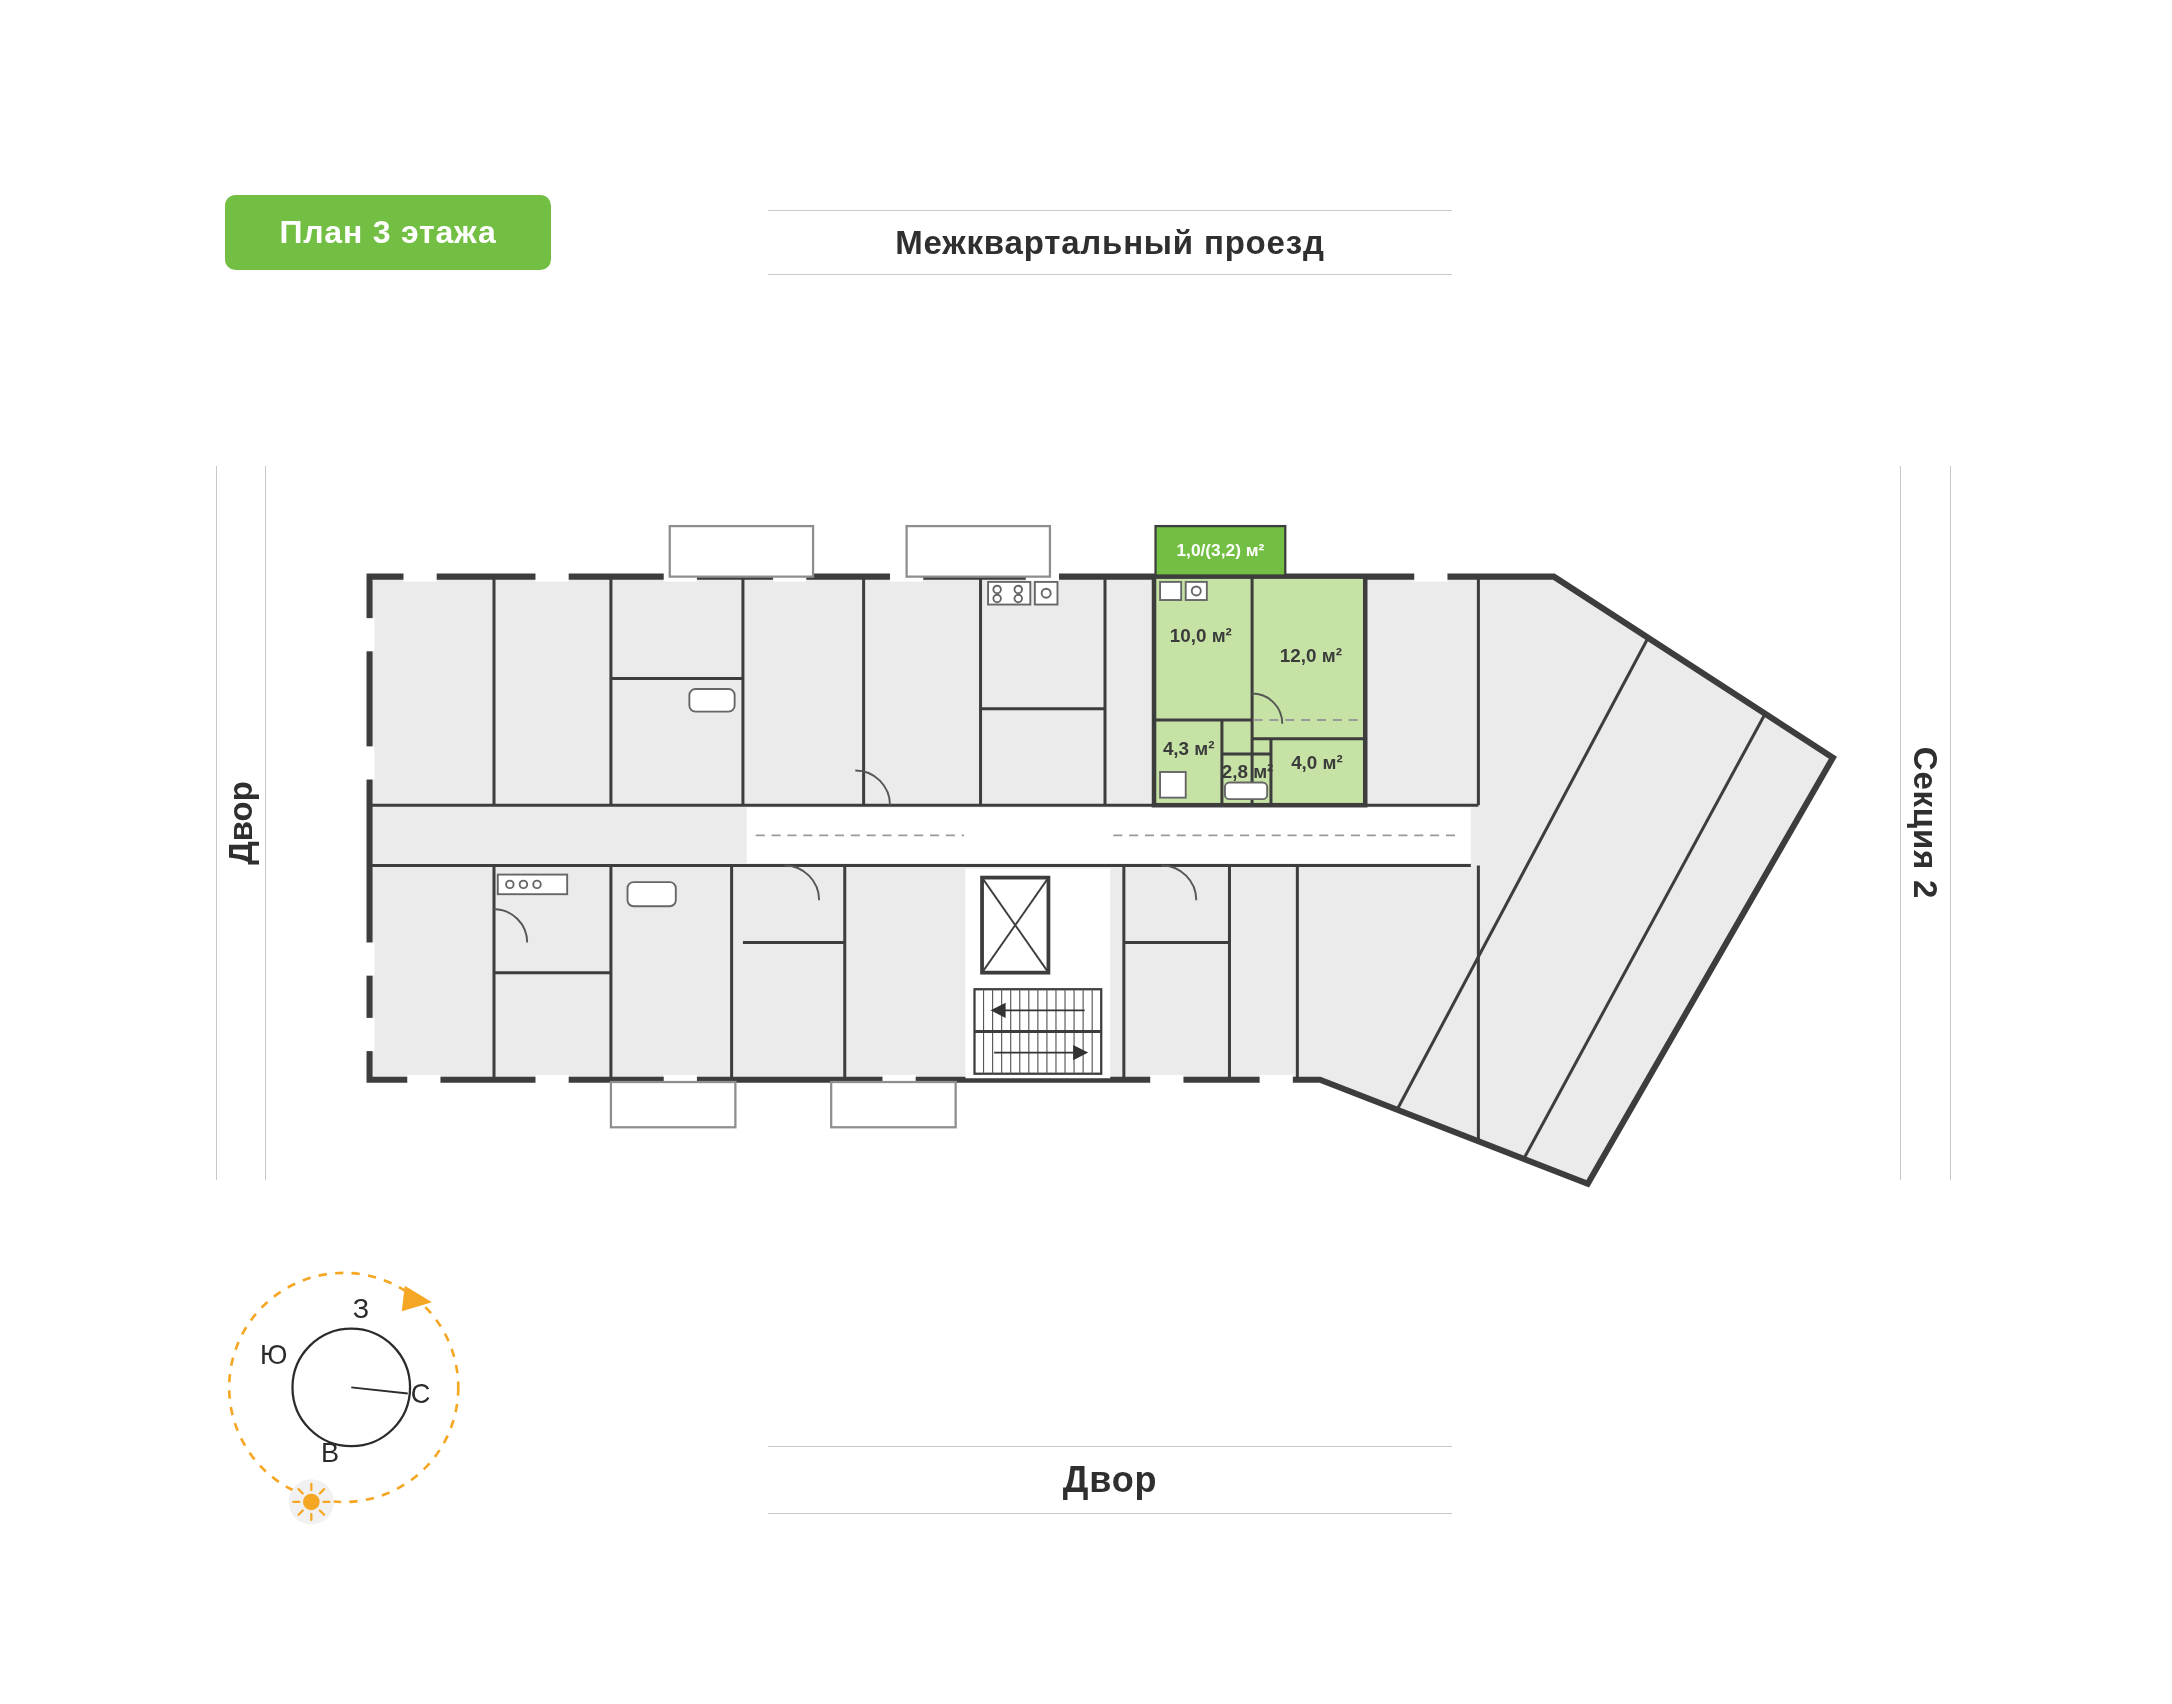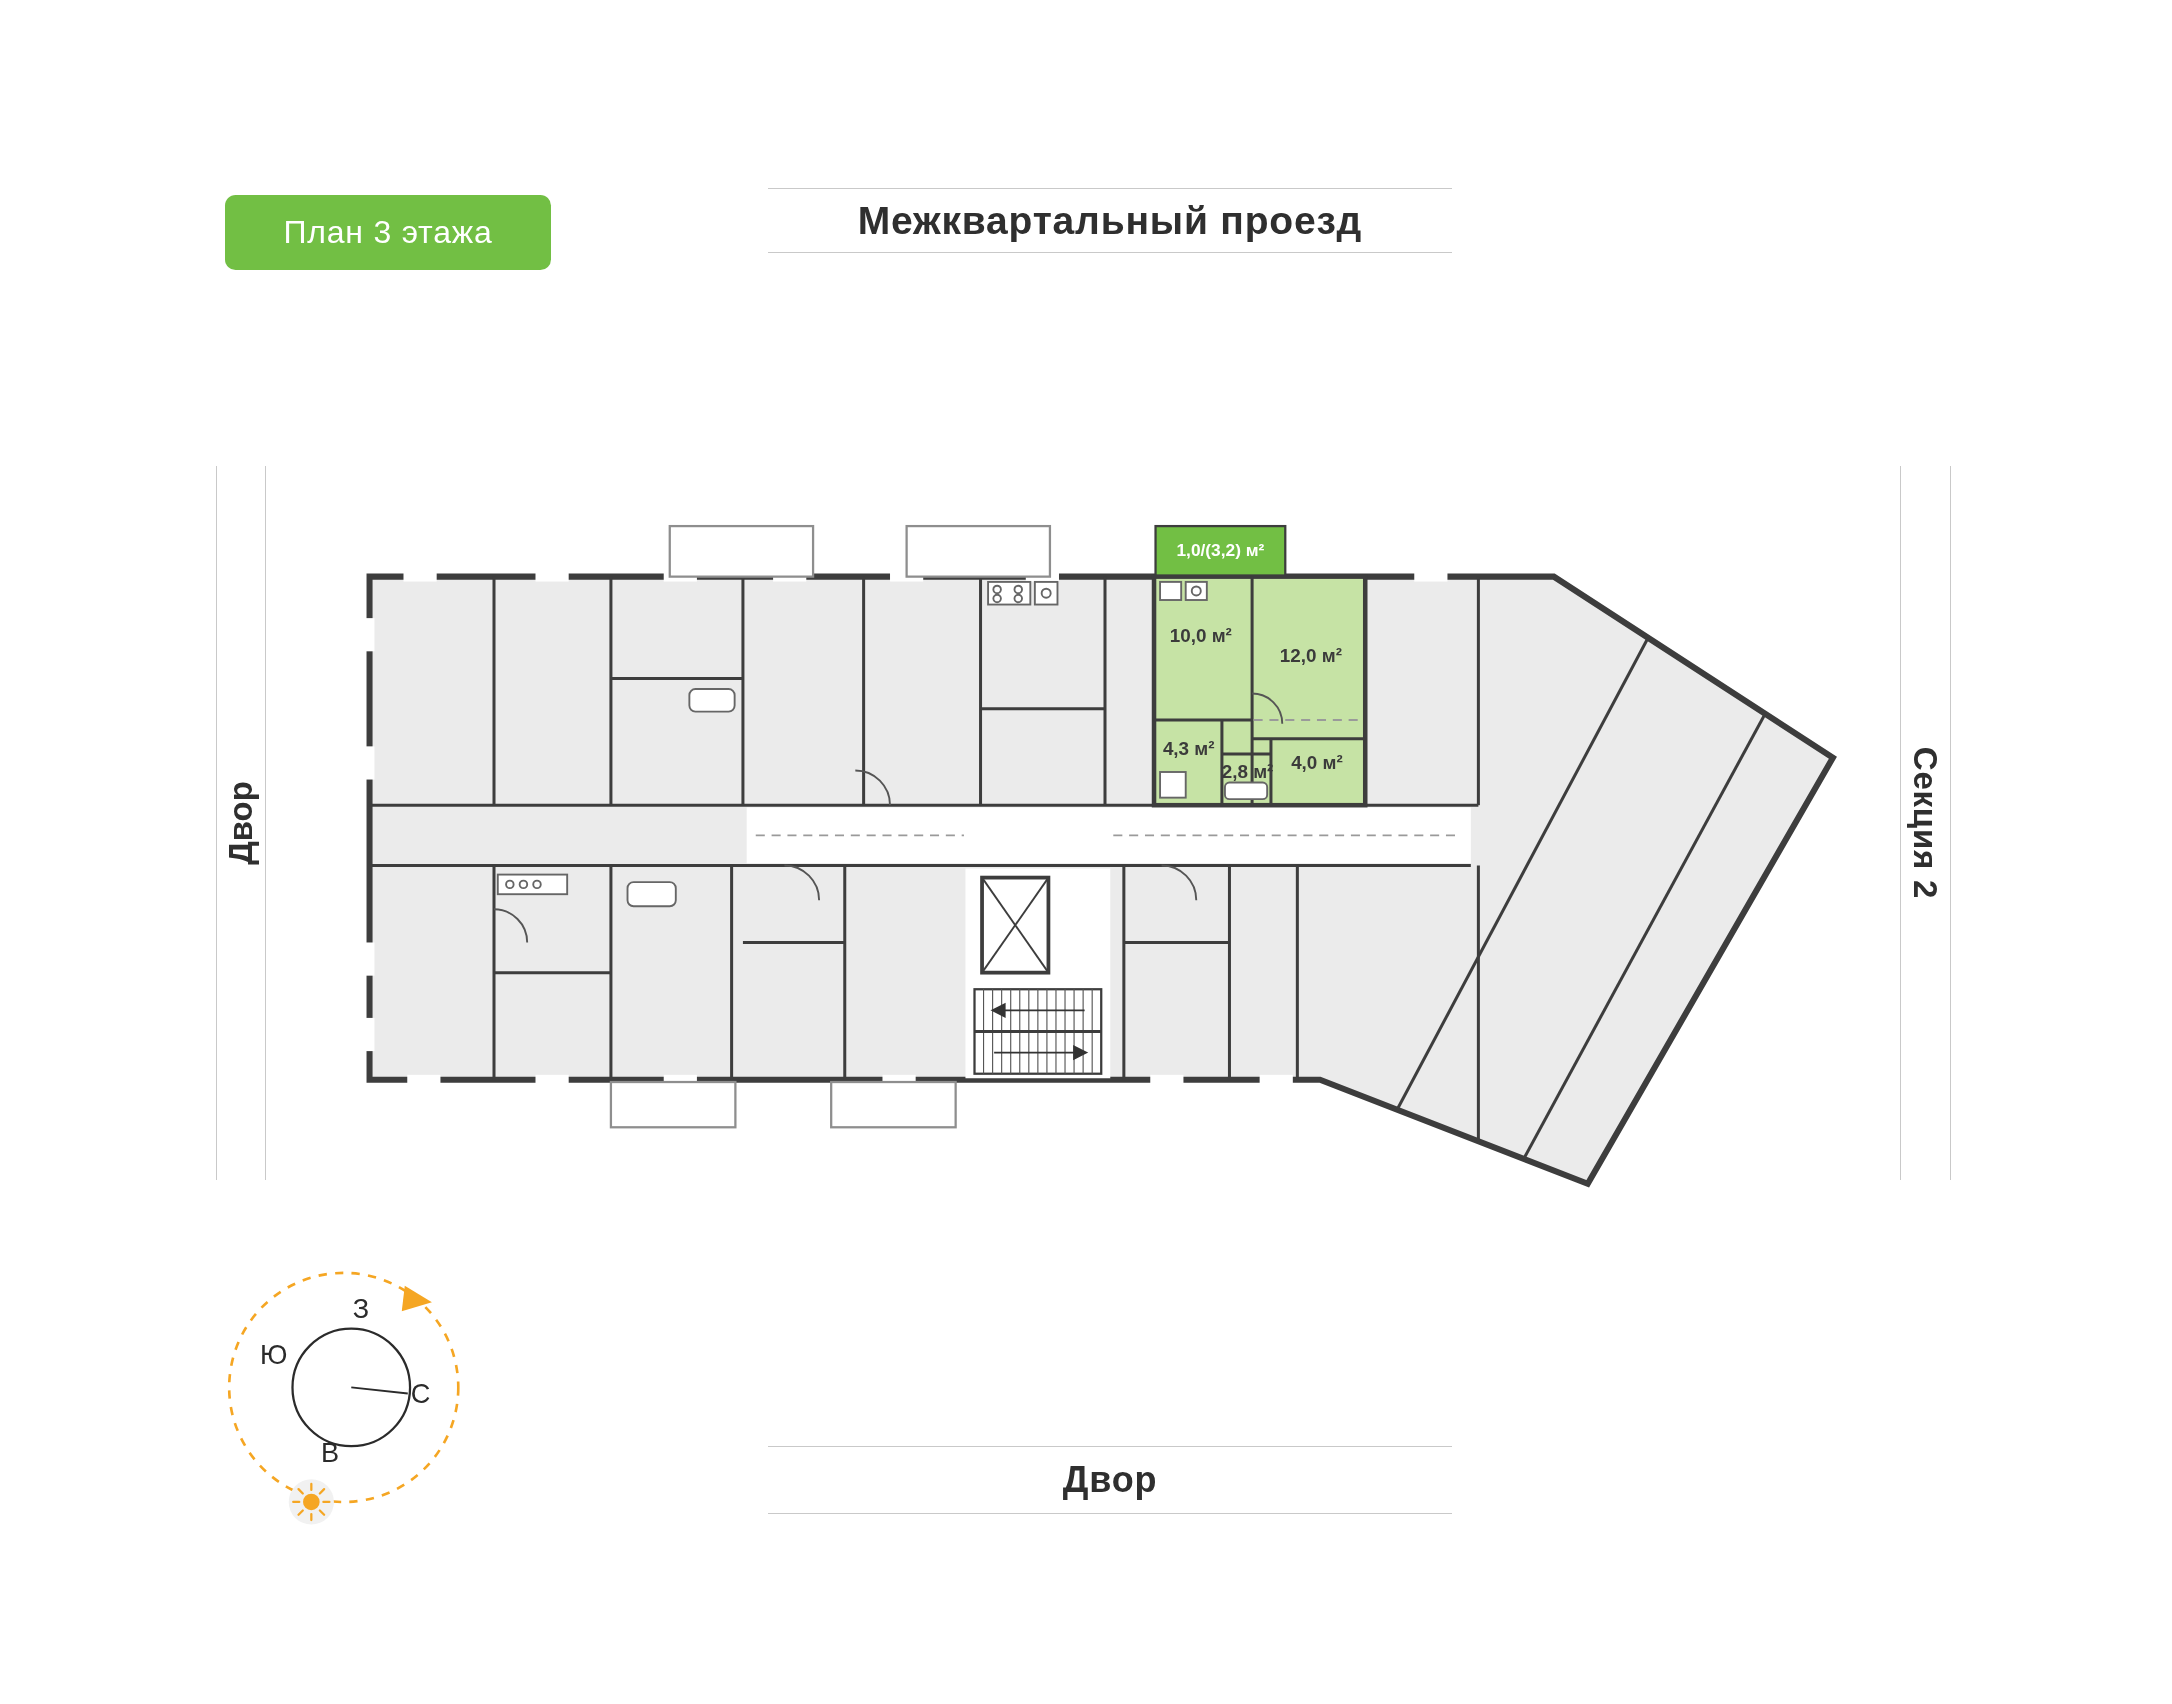--- a/index.html
+++ b/index.html
@@ -14,32 +14,32 @@
   }
   .abs { position: absolute; }
 
   
   .badge {
     left: 225px; top: 195px; width: 326px; height: 75px;
     background: var(--accent-green, #72BF44);
     color: #fff;
     border-radius: 10.6px;
     display: flex; align-items: center; justify-content: center;
-    font-size: 32px; font-weight: 400; letter-spacing: 0.8px;
+    font-size: 32px; font-weight: 700; letter-spacing: 0.8px;
   }
 
   
   .rail-h {
     left: 768px; width: 684px;
     border-top: 1.5px solid var(--rail-line, #C9C9C9);
     border-bottom: 1.5px solid var(--rail-line, #C9C9C9);
     display: flex; align-items: center; justify-content: center;
     font-weight: 600; color: var(--text-dark, #2F2F2F);
   }
-  .rail-top    { top: 188px;  height: 65px; font-size: 39px; letter-spacing: 0.8px; }
+  .rail-top    { top: 210px;  height: 65px; font-size: 33px; letter-spacing: 0.8px; }
   .rail-bottom { top: 1446px; height: 68px; font-size: 36px; letter-spacing: 0.8px; }
 
   
   .rail-v {
     top: 466px; height: 714px;
     border-left: 1.5px solid var(--rail-line, #C9C9C9);
     border-right: 1.5px solid var(--rail-line, #C9C9C9);
     display: flex; align-items: center; justify-content: center;
     font-weight: 600; font-size: 33px; color: var(--text-dark, #2F2F2F);
   }

